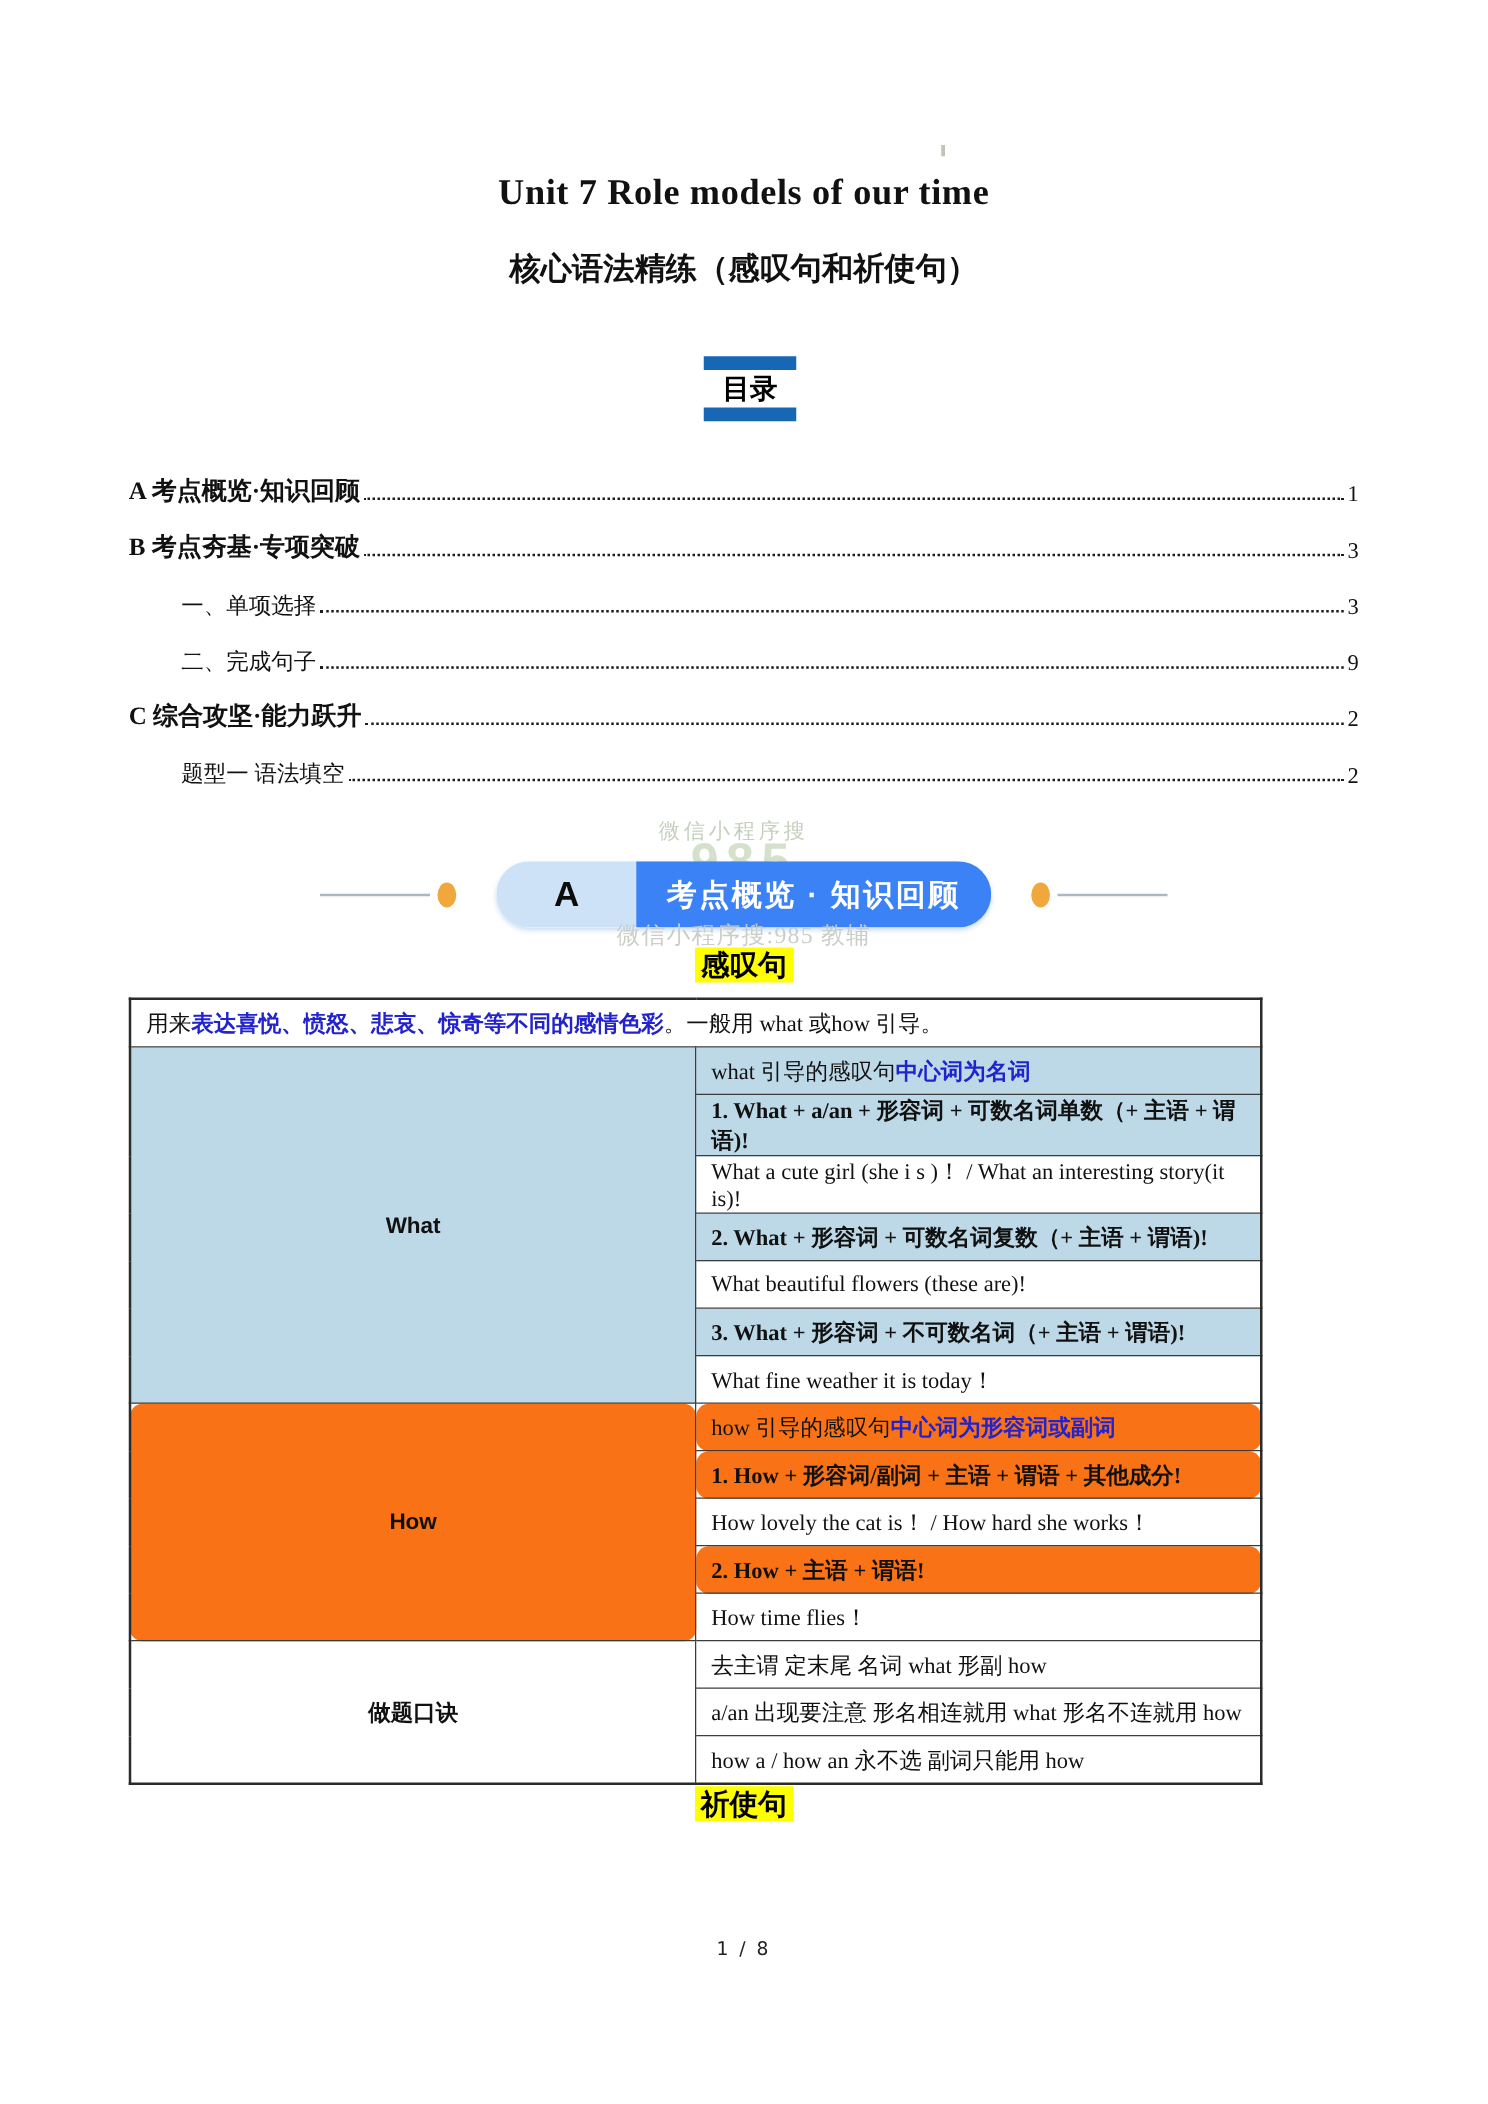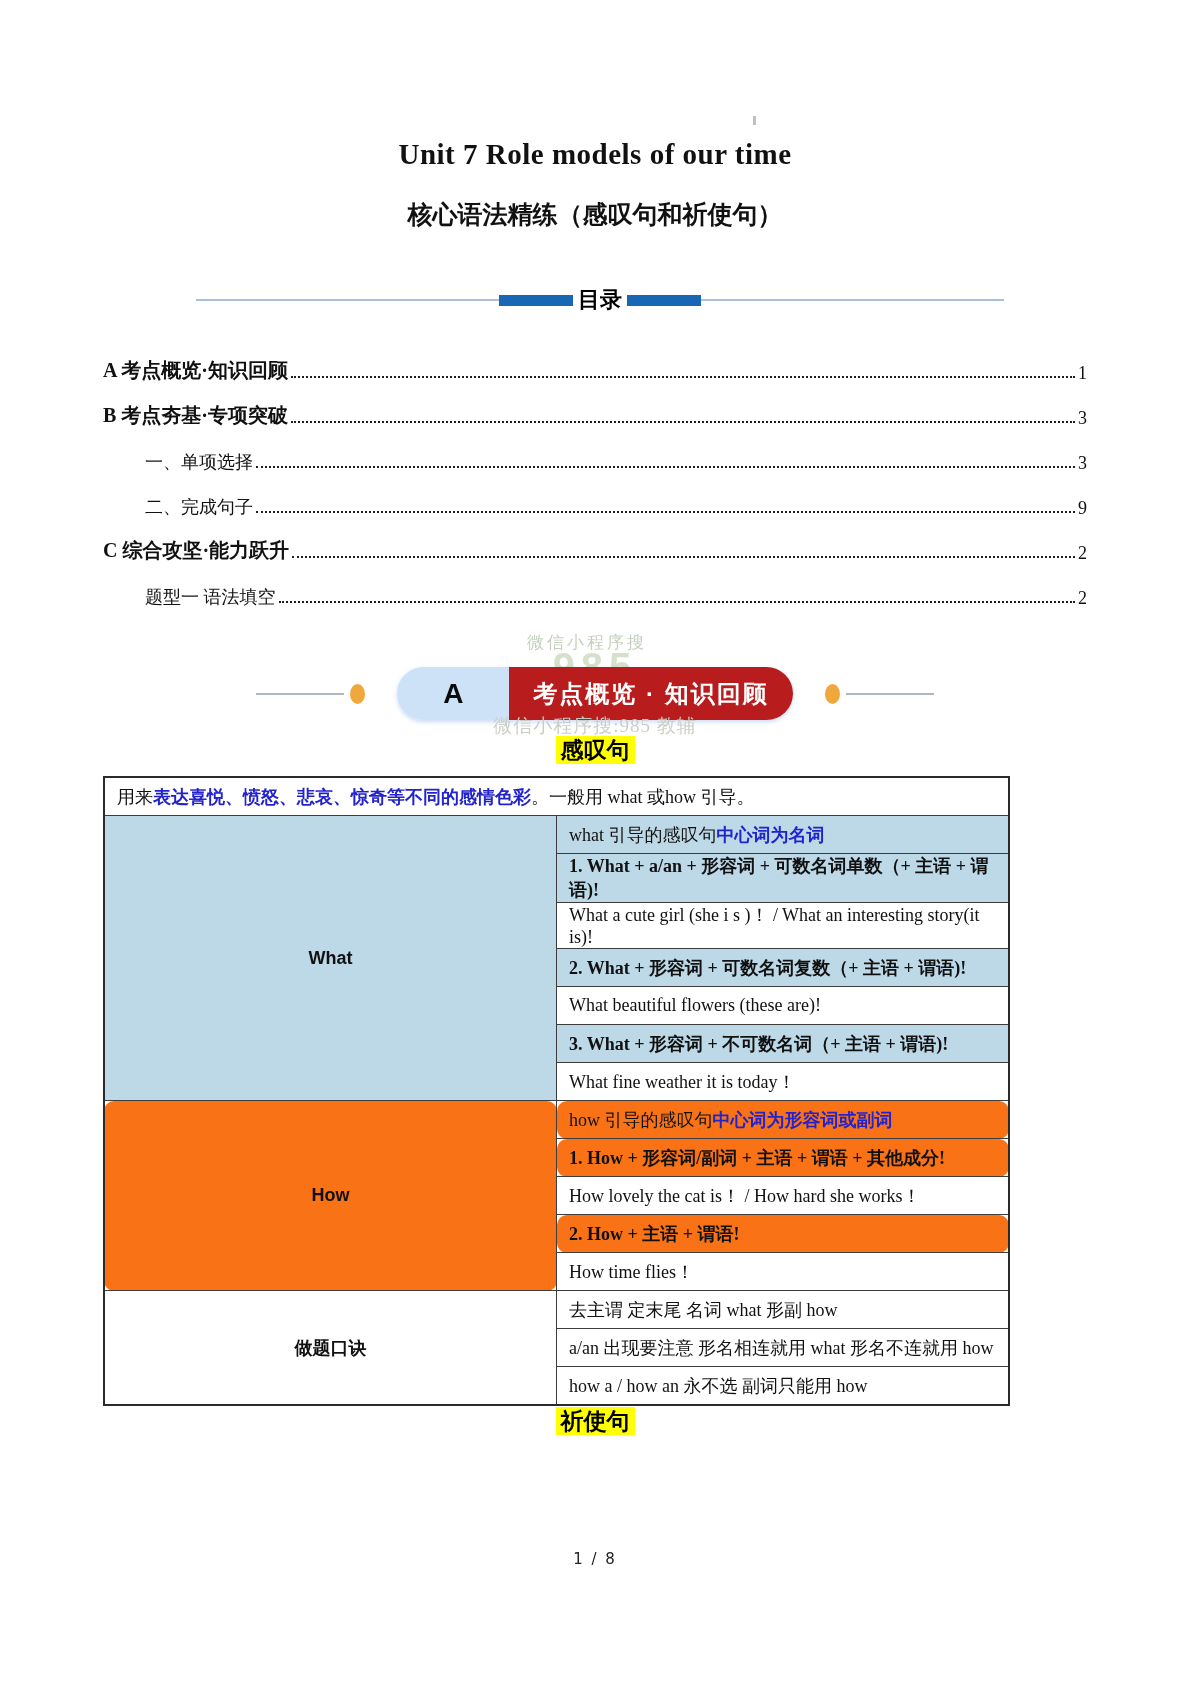--- a/index.html
+++ b/index.html
@@ -6,21 +6,21 @@
   body {
     width:1190px; height:1683px; background:#ffffff; position:relative;
     font-family:"Liberation Serif", serif; color:#111;
     overflow:hidden;
   }
   .speck { position:absolute; left:753px; top:116px; width:3px; height:9px; background:#8f8f7e; opacity:.55; }
 
   .doc-title { padding-top:138px; text-align:center; font-size:29px; font-weight:bold; letter-spacing:.5px; }
   .doc-subtitle { margin-top:27px; text-align:center; font-size:25px; font-weight:bold; font-family:"Liberation Sans", sans-serif; }
 
-  .toc-heading { display:flex; align-items:center; margin:54px 186px 0 196px; }
+  .toc-heading { display:flex; align-items:center; margin:54px 186px 0 196px;flex-direction:column; }
   .toc-thin-line { flex:1; height:2px; background:#A9C2D8; }
   .toc-thick-bar { width:74px; height:11px; background:#1767B5; }
   .toc-title { font-family:"Liberation Sans", sans-serif; font-weight:bold; font-size:22px; padding:0 5px; color:#000; }
 
   .toc-list { margin:24px 103px 0 103px; }
   .toc-row { display:flex; align-items:flex-end; height:45px; }
   .toc-label { font-size:20px; white-space:nowrap; }
   .toc-bold .toc-label { font-weight:bold; }
   .toc-indent .toc-label { padding-left:42px; font-size:18px; }
   .toc-leader { flex:1; border-bottom:2px dotted #1d1d1d; margin:0 3px 6px 3px; }
@@ -33,21 +33,21 @@
   .wm-top-big { position:absolute; top:22px; left:0; right:0; text-align:center;
     color:#cfdcc2; opacity:.85; font-size:40px; font-weight:bold; letter-spacing:6px;
     font-family:"Liberation Sans", sans-serif; }
   .banner-row { position:absolute; top:44px; left:0; right:0; display:flex; justify-content:center; align-items:center; }
   .banner-line { width:88px; height:2px; background:#AEB6BF; }
   .banner-dot { width:15px; height:20px; border-radius:50%; background:#F0A73B; margin:0 6px; }
   .banner-pill { display:flex; height:53px; border-radius:27px; overflow:hidden; margin:0 26px;
     box-shadow:0 2px 4px rgba(30,114,207,.25); }
   .banner-badge { width:112px; background:#CDE2F7; display:flex; align-items:center; justify-content:center;
     font-family:"Liberation Sans", sans-serif; font-weight:bold; font-size:28px; color:#0b0b0b; }
-  .banner-label { background:#b91c1c; color:#ffffff; display:flex; align-items:center; padding:0 24px;
+  .banner-label { background:#3b82f6; color:#ffffff; display:flex; align-items:center; padding:0 24px;
     font-family:"Liberation Sans", sans-serif; font-weight:bold; font-size:24px; letter-spacing:2px; white-space:nowrap; }
   .wm-bottom { position:absolute; top:90px; left:0; right:0; text-align:center;
     color:#c9ccc4; opacity:.95; font-size:19px; letter-spacing:1px; }
 
   .section-head { text-align:center; margin-top:0; }
   .hl { background:#FFFF00; font-family:"Liberation Sans", sans-serif; font-weight:bold; font-size:23px; color:#000; padding:1px 5px; }
 
   table.grammar { border-collapse:collapse; margin:10px 0 0 103px; width:907px; border:2px solid #2b2b2b; table-layout:fixed;padding-left:12px; }
   table.grammar td { border:1px solid #3c3c3c; height:37px; vertical-align:middle; padding:0 12px; font-size:18px; }
   td.col-label { width:106px; text-align:center; font-weight:bold; padding:0 4px;

